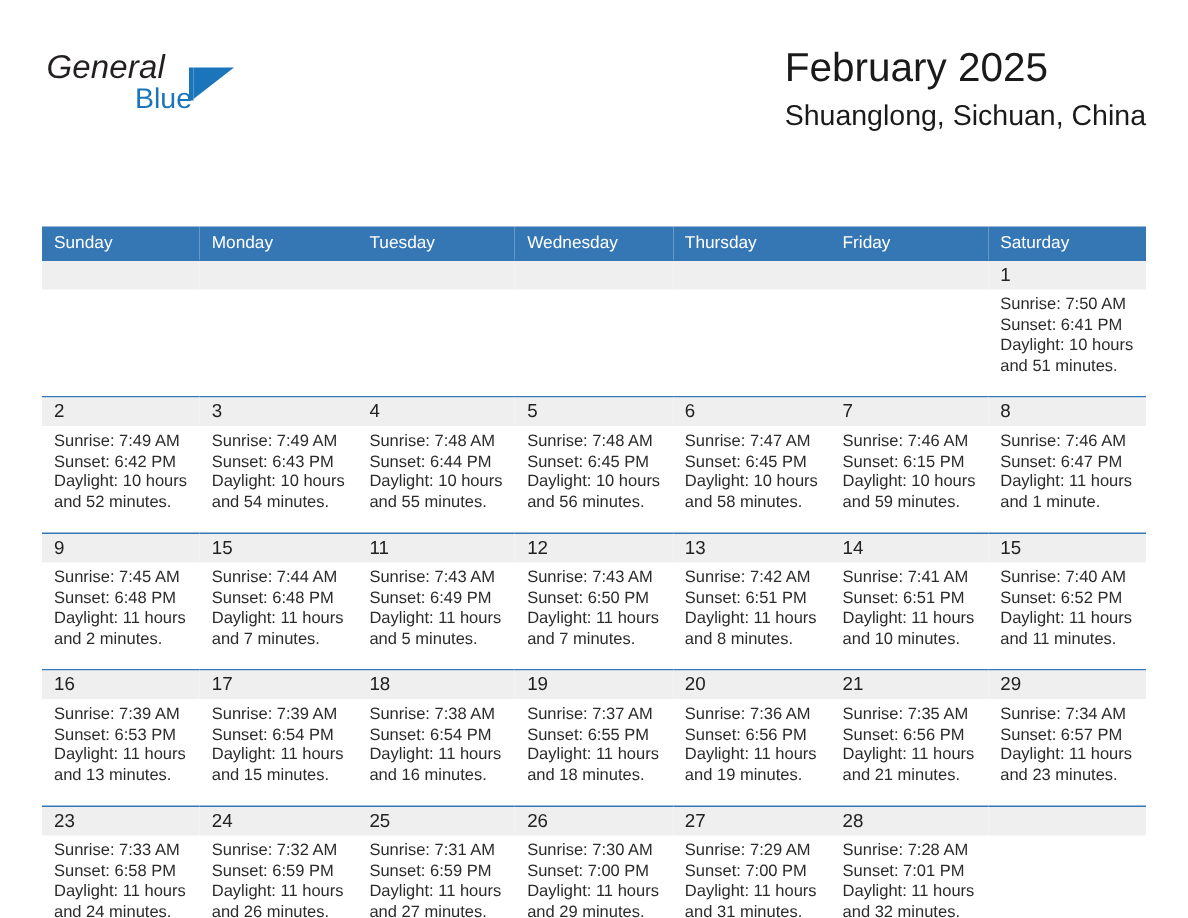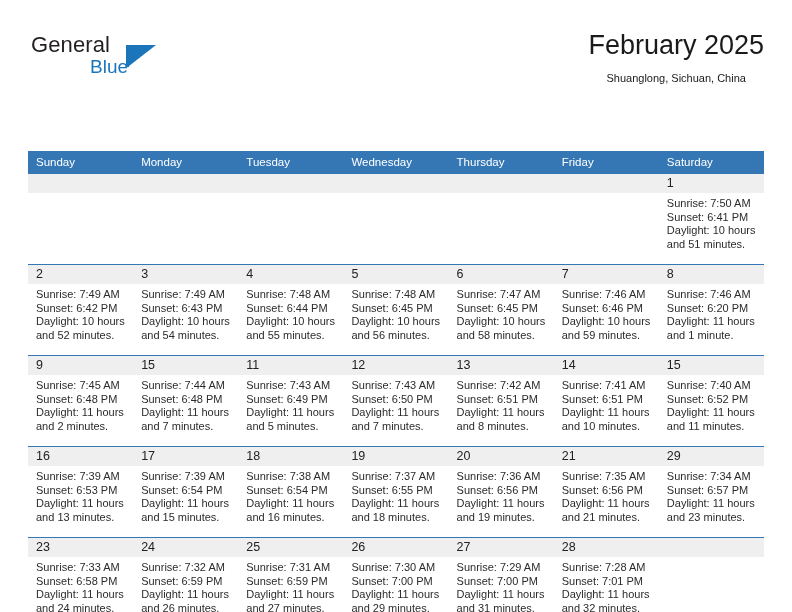--- a/index.html
+++ b/index.html
@@ -39,20 +39,21 @@
   }
   .brand-general {
     position: absolute;
     left: 3px;
     top: 0px;
     font-size: 22px;
     letter-spacing: 0.1px;
     color: #231f20;
     font-family: "Liberation Sans", sans-serif;
     line-height: 26px;
+    font-style: italic;
   }
   .brand-blue {
     position: absolute;
     left: 62px;
     top: 22px;
     font-size: 19px;
     color: #1b75bb;
     font-family: "Liberation Sans", sans-serif;
     line-height: 26px;
   }
@@ -78,31 +79,31 @@
     width: 0;
     height: 0;
     border-left: 27px solid #1b75bb;
     border-bottom: 21px solid transparent;
   }
 
   .title-block {
     position: absolute;
     right: 0;
     top: 0;
-    text-align: center;
+    text-align: left;
     margin-left: 16px;
   }
   .month-title {
     font-size: 27px;
     color: #1a1a1a;
     line-height: 34px;
     white-space: nowrap;
   }
   .location {
-    font-size: 11px;
+    font-size: 19px;
     color: #1a1a1a;
     line-height: 22px;
     margin-top: 5px;
     white-space: nowrap;
   }
 
   
   .calendar {
     position: absolute;
     left: 28px;
@@ -330,32 +331,32 @@
                   <div>Daylight: 10 hours</div>
                   <div>and 58 minutes.</div>
                 </div>
               </div>
             </td>
             <td>
               <div class="daycell">
                 <div class="daynum-band">7</div>
                 <div class="info">
                   <div>Sunrise: 7:46 AM</div>
-                  <div>Sunset: 6:46 PM</div>
+                  <div>Sunset: 6:15 PM</div>
                   <div>Daylight: 10 hours</div>
                   <div>and 59 minutes.</div>
                 </div>
               </div>
             </td>
             <td>
               <div class="daycell">
                 <div class="daynum-band">8</div>
                 <div class="info">
                   <div>Sunrise: 7:46 AM</div>
-                  <div>Sunset: 6:20 PM</div>
+                  <div>Sunset: 6:47 PM</div>
                   <div>Daylight: 11 hours</div>
                   <div>and 1 minute.</div>
                 </div>
               </div>
             </td>
           </tr>
           <tr class="week-row">
             <td>
               <div class="daycell">
                 <div class="daynum-band">9</div>

